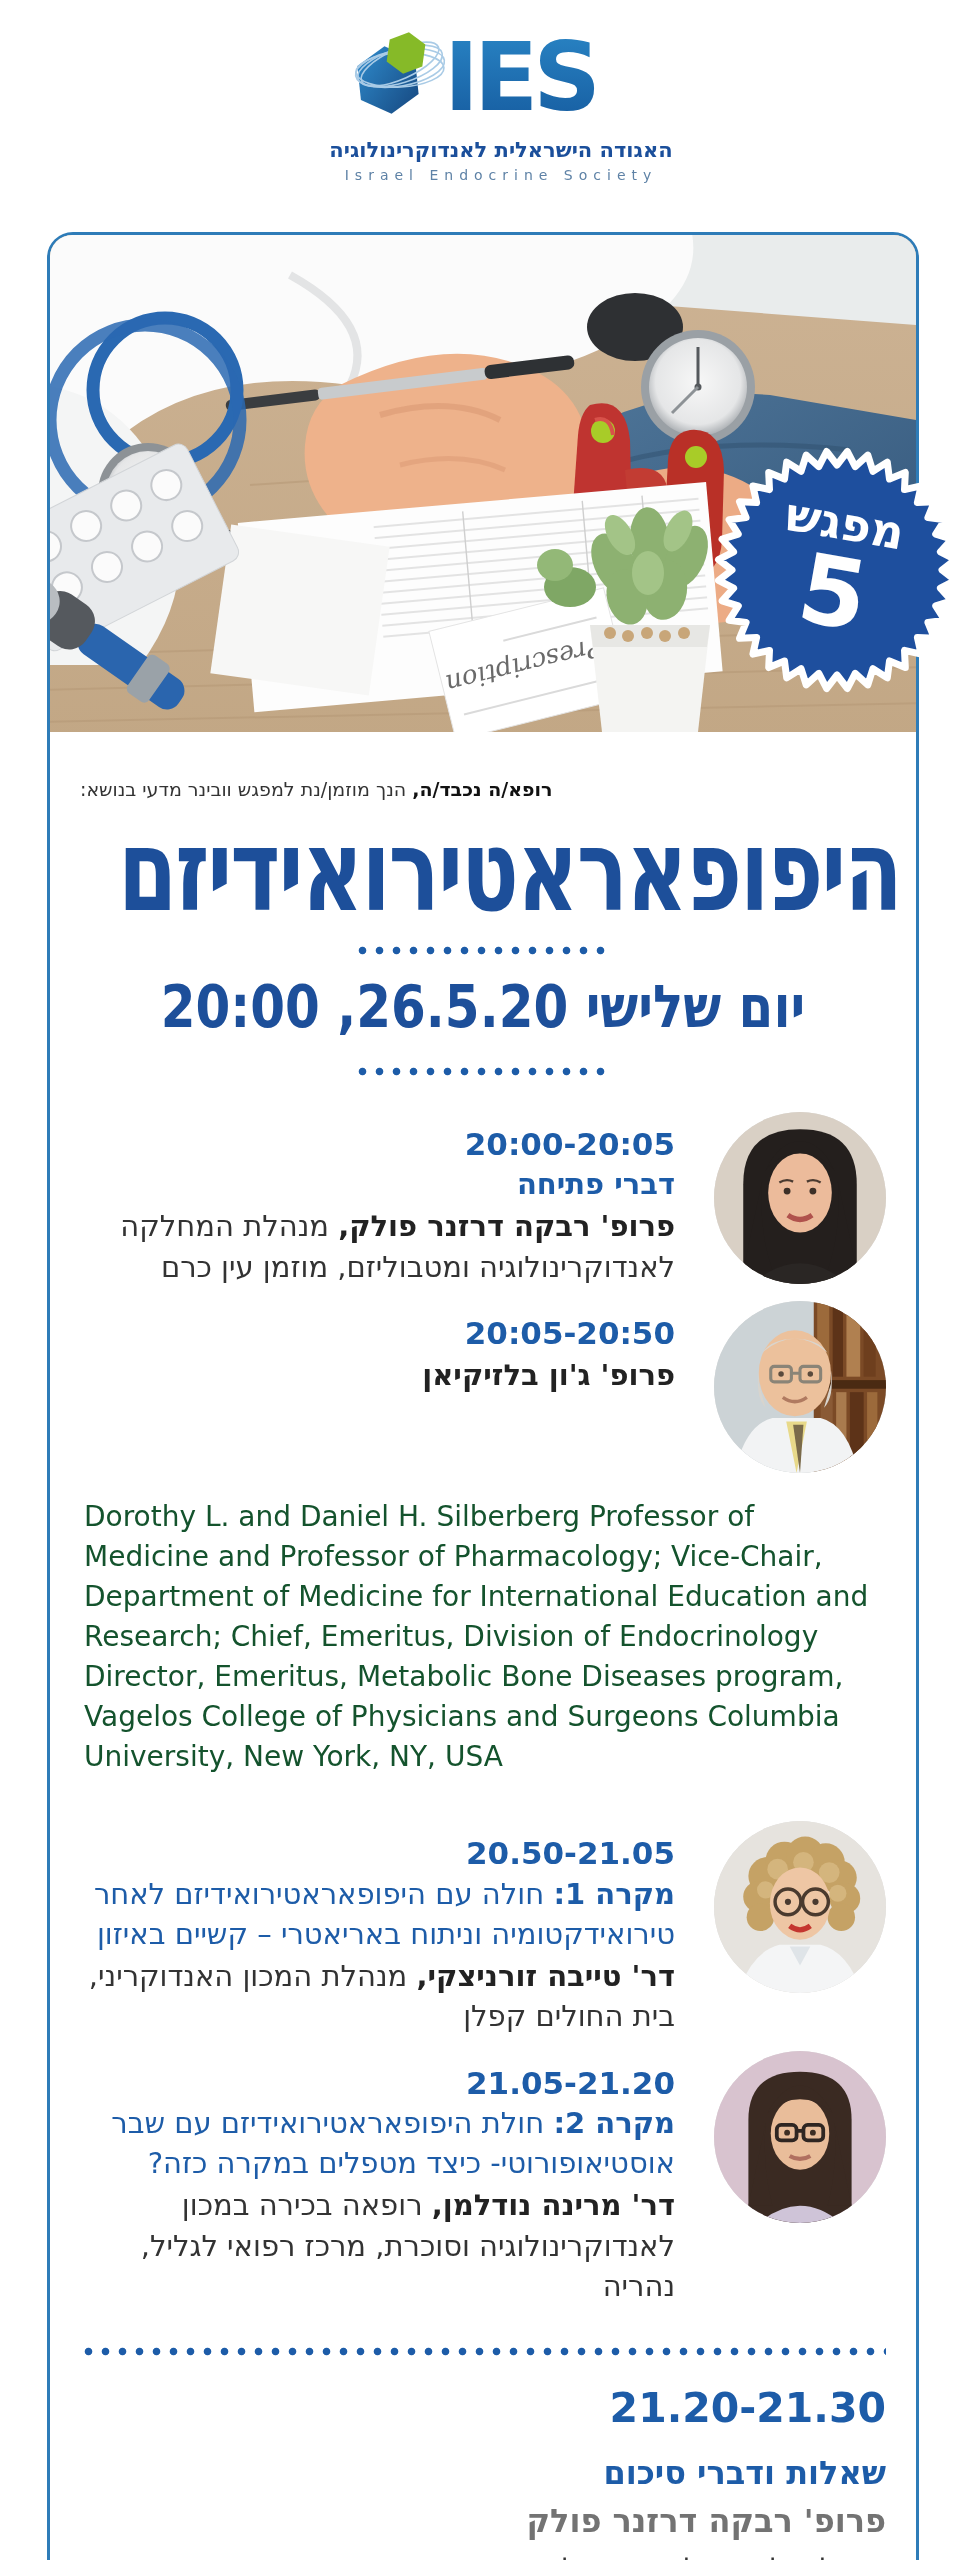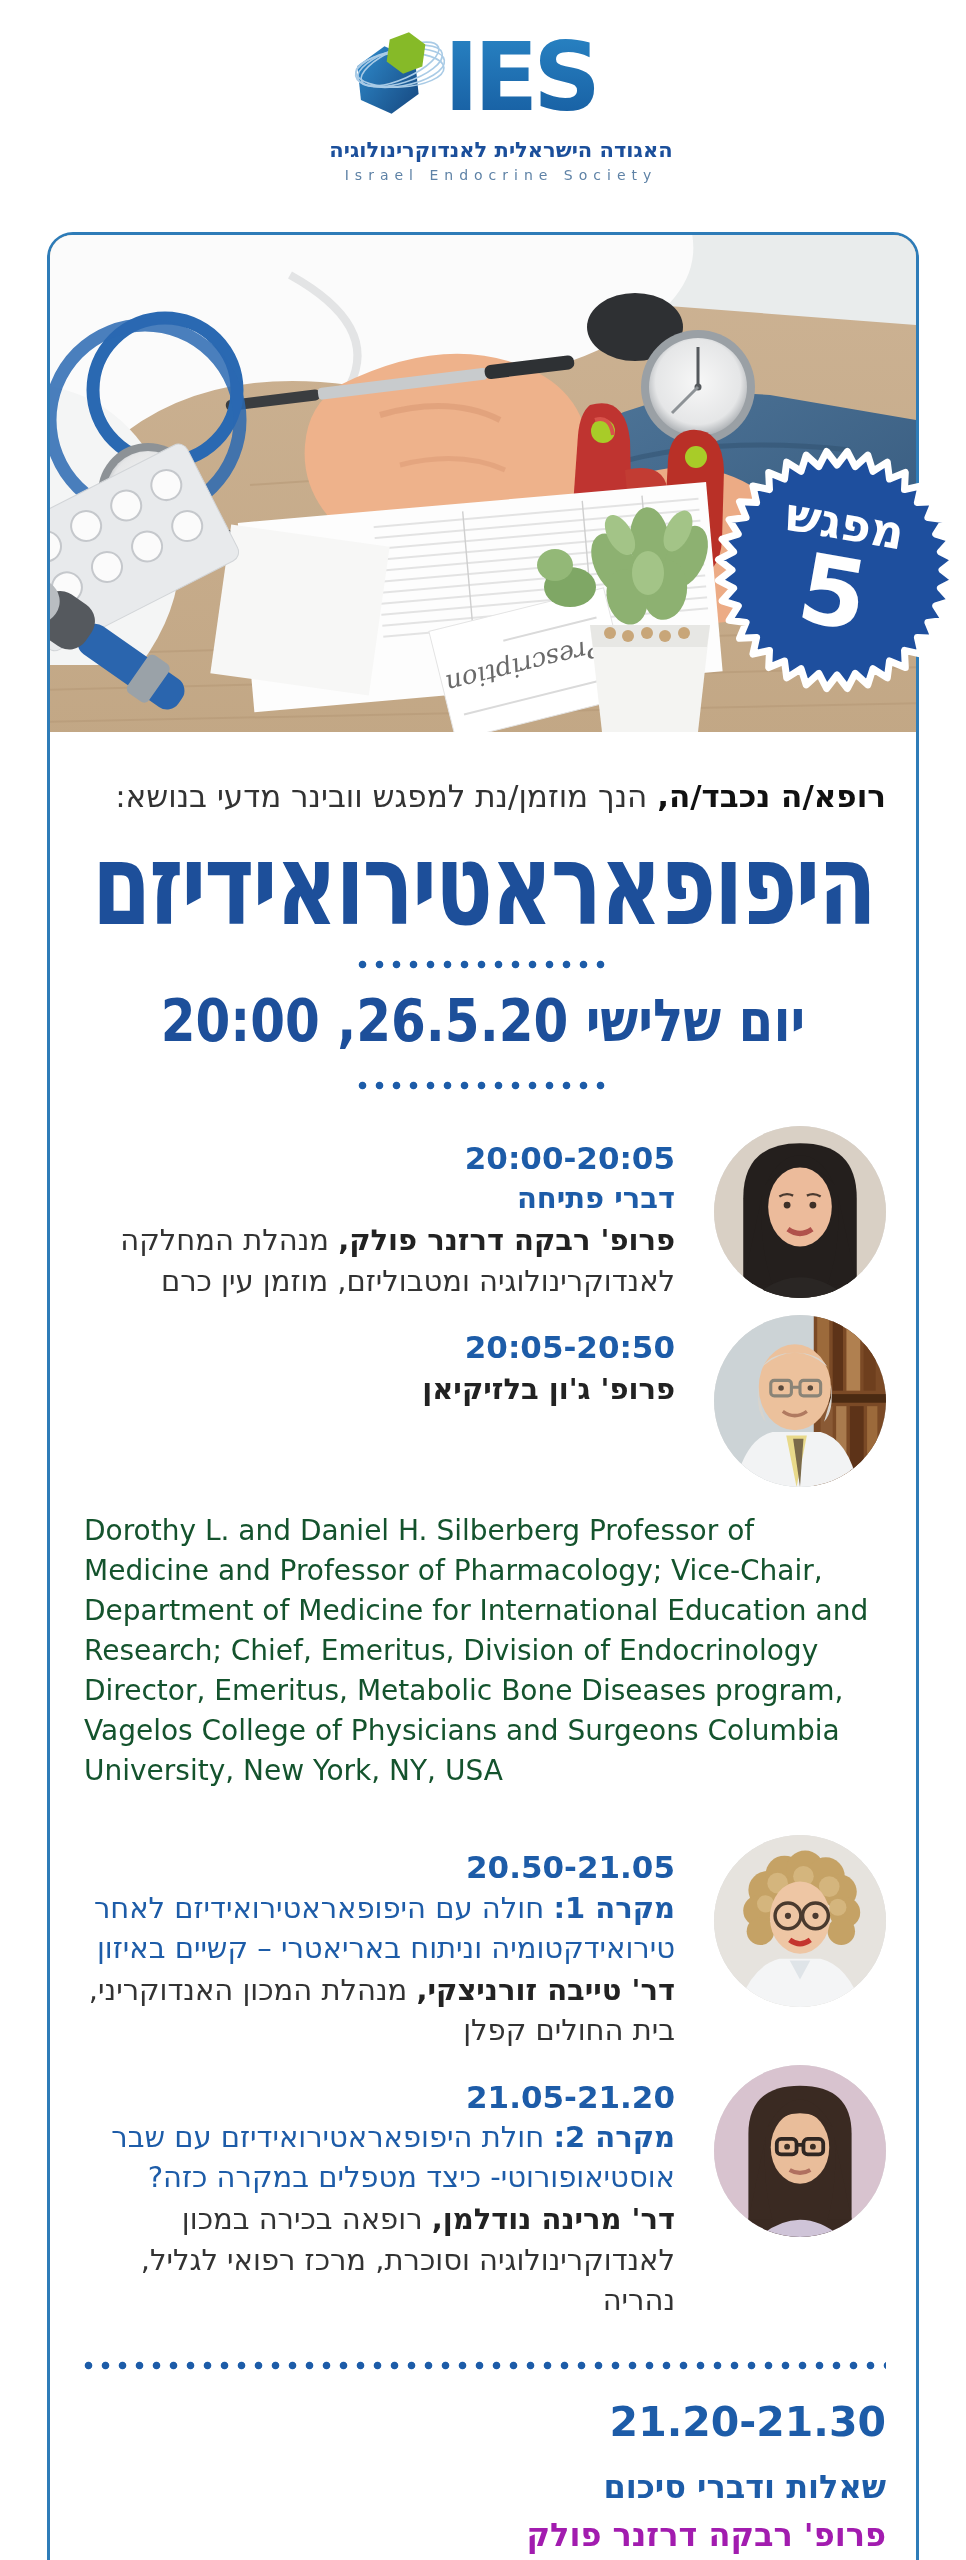--- a/index.html
+++ b/index.html
@@ -21,23 +21,23 @@
   .badge{position:absolute;top:212px;right:-44px;width:246px;height:246px;z-index:5;}
   .badge svg{position:absolute;inset:0;}
   .badge-text{
     position:absolute;inset:0;display:flex;flex-direction:column;align-items:center;
     justify-content:center;transform:rotate(10deg);color:#fff;
   }
   .badge-word{font-size:46px;font-weight:bold;line-height:1;}
   .badge-num{font-size:96px;font-weight:bold;line-height:.95;margin-top:2px;}
   
   .content{direction:rtl;padding:46px 30px 0 30px;}
-  .intro{text-align:right;font-size:31px;color:#333;}
+  .intro{text-align:left;font-size:19px;color:#333;}
   .intro b{color:#111;}
-  .main-title{text-align:center;margin:26px 0 10px;}
+  .main-title{text-align:right;margin:26px 0 10px;}
   .main-title span{
     display:inline-block;font-size:82px;font-weight:bold;color:#1d4f9a;
     letter-spacing:-2px;transform:scale(1.04,1.38);transform-origin:center;line-height:1.1;
   }
   .dots{
     width:258px;height:9px;margin:30px auto 0;
     background-image:radial-gradient(circle,#1d5ca8 3.4px,rgba(0,0,0,0) 4.2px);
     background-size:17px 9px;
   }
   .dots.wide{width:100%;margin:40px 0 0;}
@@ -404,18 +404,18 @@
         <div class="topic"><span class="tb">מקרה 2:</span><span> חולת היפופאראטירואידיזם עם שבר אוסטיאופורוטי- כיצד מטפלים במקרה כזה?</span></div>
         <div class="speaker"><span class="sb">דר' מרינה נודלמן,</span><span> רופאה בכירה במכון לאנדוקרינולוגיה וסוכרת, מרכז רפואי לגליל, נהריה</span></div>
       </div>
     </div>
 
     <div class="dots wide"></div>
 
     <div class="closing">
       <div class="time">21.20-21.30</div>
       <div class="topic">שאלות ודברי סיכום</div>
-      <div class="speaker sb" style="font-weight:bold;color:#a21caf;">פרופ' רבקה דרזנר פולק</div>
+      <div class="speaker sb" style="font-weight:bold;color:#737373;">פרופ' רבקה דרזנר פולק</div>
       <div class="note">ניתן להעלות שאלות מהקהל במסגרת הדיון</div>
     </div>
 
   </div>
 </div>
 
 </body></html>

